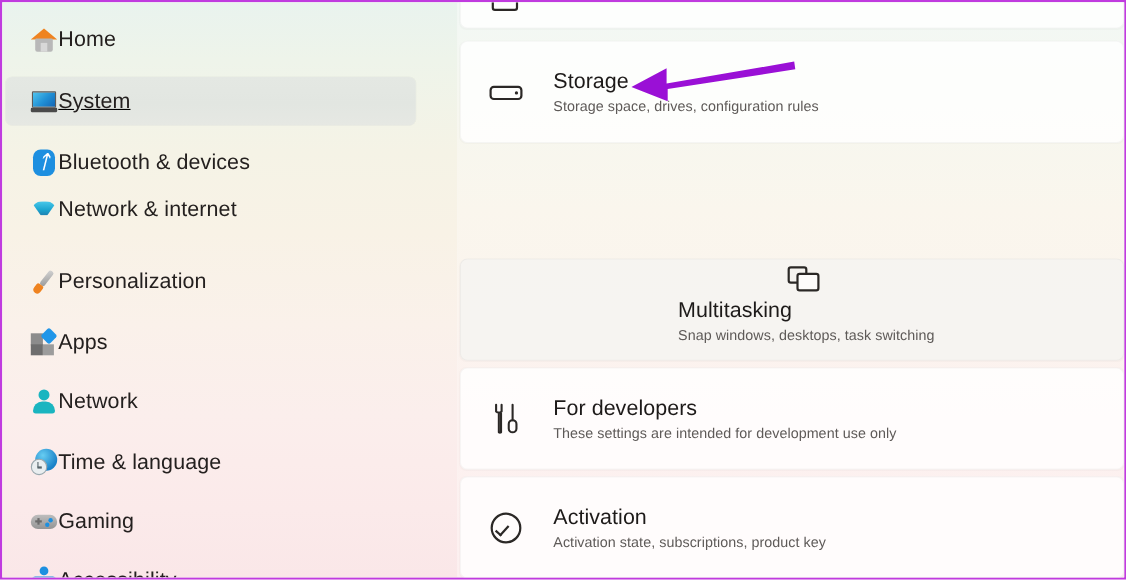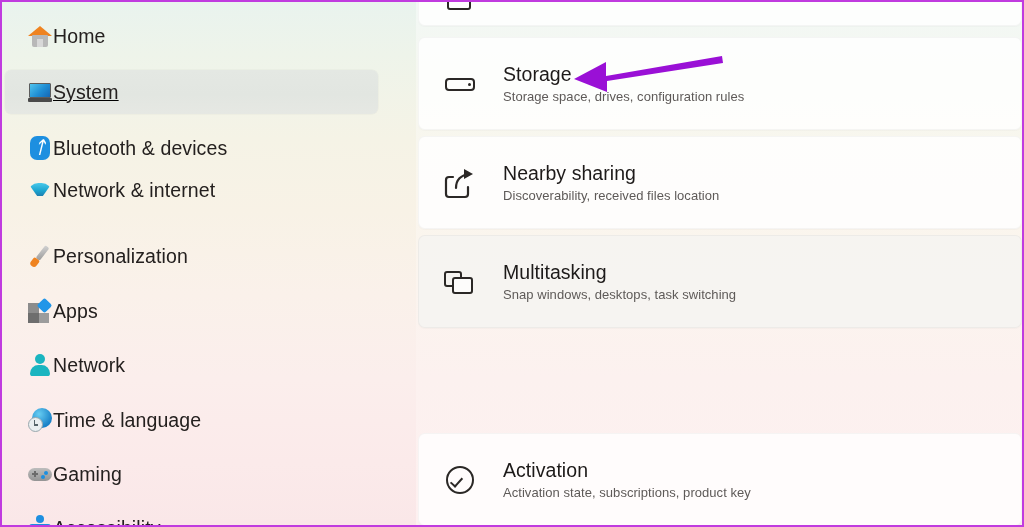--- a/index.html
+++ b/index.html
@@ -242,20 +242,21 @@
     width:604px;
     border-radius:7px;
     background:rgba(255,255,255,0.80);
     border:1px solid rgba(0,0,0,0.035);
     box-shadow:0 0.5px 1px rgba(0,0,0,0.025);
     display:flex;
     align-items:center;
   }
   .card.hover {
     background:rgba(246,243,240,0.95);
+    flex-direction:column;
   }
 
   .card-icon {
     position:relative;
     width:34px; height:34px;
     margin-left:24px;
     flex:0 0 34px;
   }
   .card-text { margin-left:26px; }
   .card-title {
@@ -435,45 +436,45 @@
       <span class="card-icon">
         <i class="ci-hdd"></i>
           <i class="ci-hdd-dot"></i>
       </span>
       <span class="card-text">
         <div class="card-title">Storage</div>
         <div class="card-sub">Storage space, drives, configuration rules</div>
       </span>
     </div>
 
-    <div class="card" style="top:134px;height:93px">
-      <span class="card-icon">
-        <svg width="34" height="34" viewBox="0 0 34 34">
-          <path d="M10 11 H6 a3 3 0 0 0 -3 3 v14 a3 3 0 0 0 3 3 h16 a3 3 0 0 0 3 -3 v-7" fill="none" stroke="#2b2826" stroke-width="2.2" stroke-linecap="round"></path>
-          <path d="M13 22 C13 13 18 9 27 8" fill="none" stroke="#2b2826" stroke-width="2.2" stroke-linecap="round"></path>
-          <path d="M21 3 L30 8 L21 13 Z" fill="#2b2826"></path>
-        </svg>
-      </span>
-      <span class="card-text">
-        <div class="card-title">Nearby sharing</div>
-        <div class="card-sub">Discoverability, received files location</div>
-      </span>
-    </div>
 
     <div class="card hover" style="top:233px;height:93px">
       <span class="card-icon">
         <i class="ci-mt-back"></i>
           <i class="ci-mt-front"></i>
       </span>
       <span class="card-text">
         <div class="card-title">Multitasking</div>
         <div class="card-sub">Snap windows, desktops, task switching</div>
       </span>
     </div>
 
+    <div class="card" style="top:332px;height:93px">
+      <span class="card-icon">
+        <svg class="ci-dev" viewBox="0 0 30 30">
+          <path d="M6 2 v6 M11 2 v6 M6 8 a3.5 3.5 0 0 0 5 0 M8.5 10 v17 a2 2 0 0 0 2 0 V10" fill="none" stroke="#2b2826" stroke-width="1.9" stroke-linecap="round" stroke-linejoin="round"></path>
+          <path d="M21 2 v14" fill="none" stroke="#2b2826" stroke-width="1.9" stroke-linecap="round"></path>
+          <rect x="17.5" y="16" width="7" height="11" rx="3.5" fill="none" stroke="#2b2826" stroke-width="1.9"></rect>
+        </svg>
+      </span>
+      <span class="card-text">
+        <div class="card-title">For developers</div>
+        <div class="card-sub">These settings are intended for development use only</div>
+      </span>
+    </div>
 
     <div class="card" style="top:431px;height:93px">
       <span class="card-icon">
         <i class="ci-check"></i>
           <i class="ci-check-mk"></i>
       </span>
       <span class="card-text">
         <div class="card-title">Activation</div>
         <div class="card-sub">Activation state, subscriptions, product key</div>
       </span>

